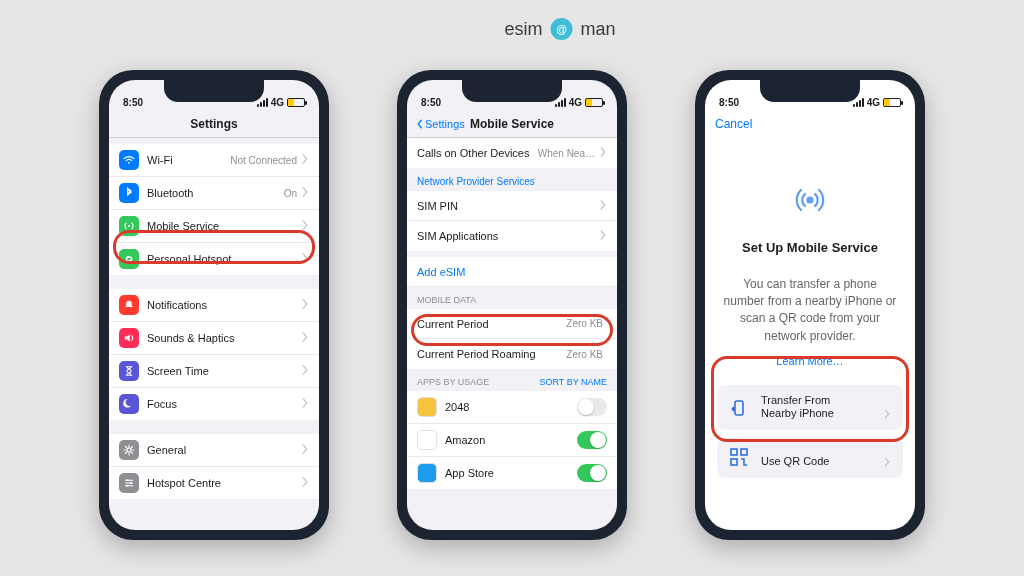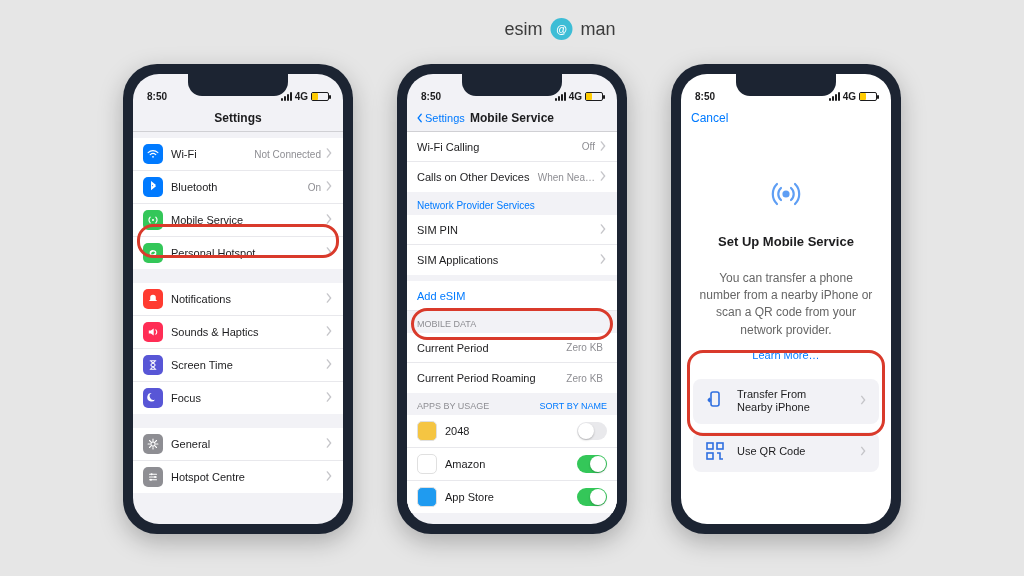--- a/index.html
+++ b/index.html
@@ -14,22 +14,22 @@
     position: absolute; top: 18px; left: 50%; transform: translateX(-50%);
     display: flex; align-items: center; gap: 8px;
     font-size: 18px; color: #3c3c3c; font-weight: 500; margin-left: 48px;
   }
   .logo .bubble {
     width: 22px; height: 22px; border-radius: 50%;
     background: #3dbdd6; display: flex; align-items: center; justify-content: center;
     color: #fff; font-size: 11px; font-weight: 700;
   }
   .stage {
-    position: absolute; top: 64px; left: 50%; transform: translateX(-50%);
-    display: flex; gap: 44px;
+    position: absolute; top: 70px; left: 50%; transform: translateX(-50%);
+    display: flex; gap: 68px;
   }
   .phone {
     width: 230px; height: 470px;
     background: #1c2432;
     border-radius: 34px;
     padding: 10px;
     box-shadow: 0 8px 24px rgba(0,0,0,.25);
     position: relative;
   }
   .notch {
@@ -95,21 +95,21 @@
     pointer-events:none;
   }
   
   .hero { text-align:center; padding: 30px 18px 0; }
   .hero .bigicon { color:#5e9ef4; margin: 10px auto 16px; }
   .hero h1 { font-size:13px; font-weight:600; margin-bottom:20px; line-height:1.2; }
   .hero p { font-size:12px; color:#666; line-height:1.45; margin-bottom:10px; }
   .hero .learn { color:#007aff; font-size:11px; }
   .card-row {
     background:#f2f2f6; border-radius:8px; margin:18px 12px 8px;
-    padding:9px 12px; display:flex; align-items:center;
+    padding:9px 12px; display:flex; align-items:flex-end;
   }
   .card-row .cicon { width:22px; margin-right:10px; color:#2f6fe0; }
   .card-row .label { flex:1; font-size:11px; font-weight:500; line-height:1.2; }
   .card-row + .card-row { margin-top: 0; }
   .appicon{ width:20px;height:20px;border-radius:5px;margin-right:8px;display:flex;align-items:center;justify-content:center;font-size:9px;font-weight:700; }
 </style>
 </head>
 <body>
 
 <div class="logo">
@@ -300,27 +300,20 @@
         <span class="back">
           <svg viewBox="0 0 10 16">
               <path d="M7 2 L2 8 L7 14" stroke="#007aff" stroke-width="2" fill="none" stroke-linecap="round"></path>
             </svg>
           <span>Settings</span>
         </span>
         <span class="title">Mobile Service</span>
       </div>
       <div id="s2">
           <div class="list">
-            <div class="row">
-              <span class="label">Wi-Fi Calling</span>
-              <span class="val">Off</span>
-              <span class="chev"><svg viewBox="0 0 8 12">
-                  <path d="M2 1l4 5-4 5" stroke="#c5c5c9" stroke-width="1.6" fill="none" stroke-linecap="round"></path>
-                </svg></span>
-            </div>
             <div class="row">
               <span class="label">Calls on Other Devices</span>
               <span class="val">When Nea…</span>
               <span class="chev"><svg viewBox="0 0 8 12">
                   <path d="M2 1l4 5-4 5" stroke="#c5c5c9" stroke-width="1.6" fill="none" stroke-linecap="round"></path>
                 </svg></span>
             </div>
           </div>
           <div class="section-header" style="color:#007aff;text-transform:none;font-size:10px">Network Provider Services</div>
           <div class="list">

